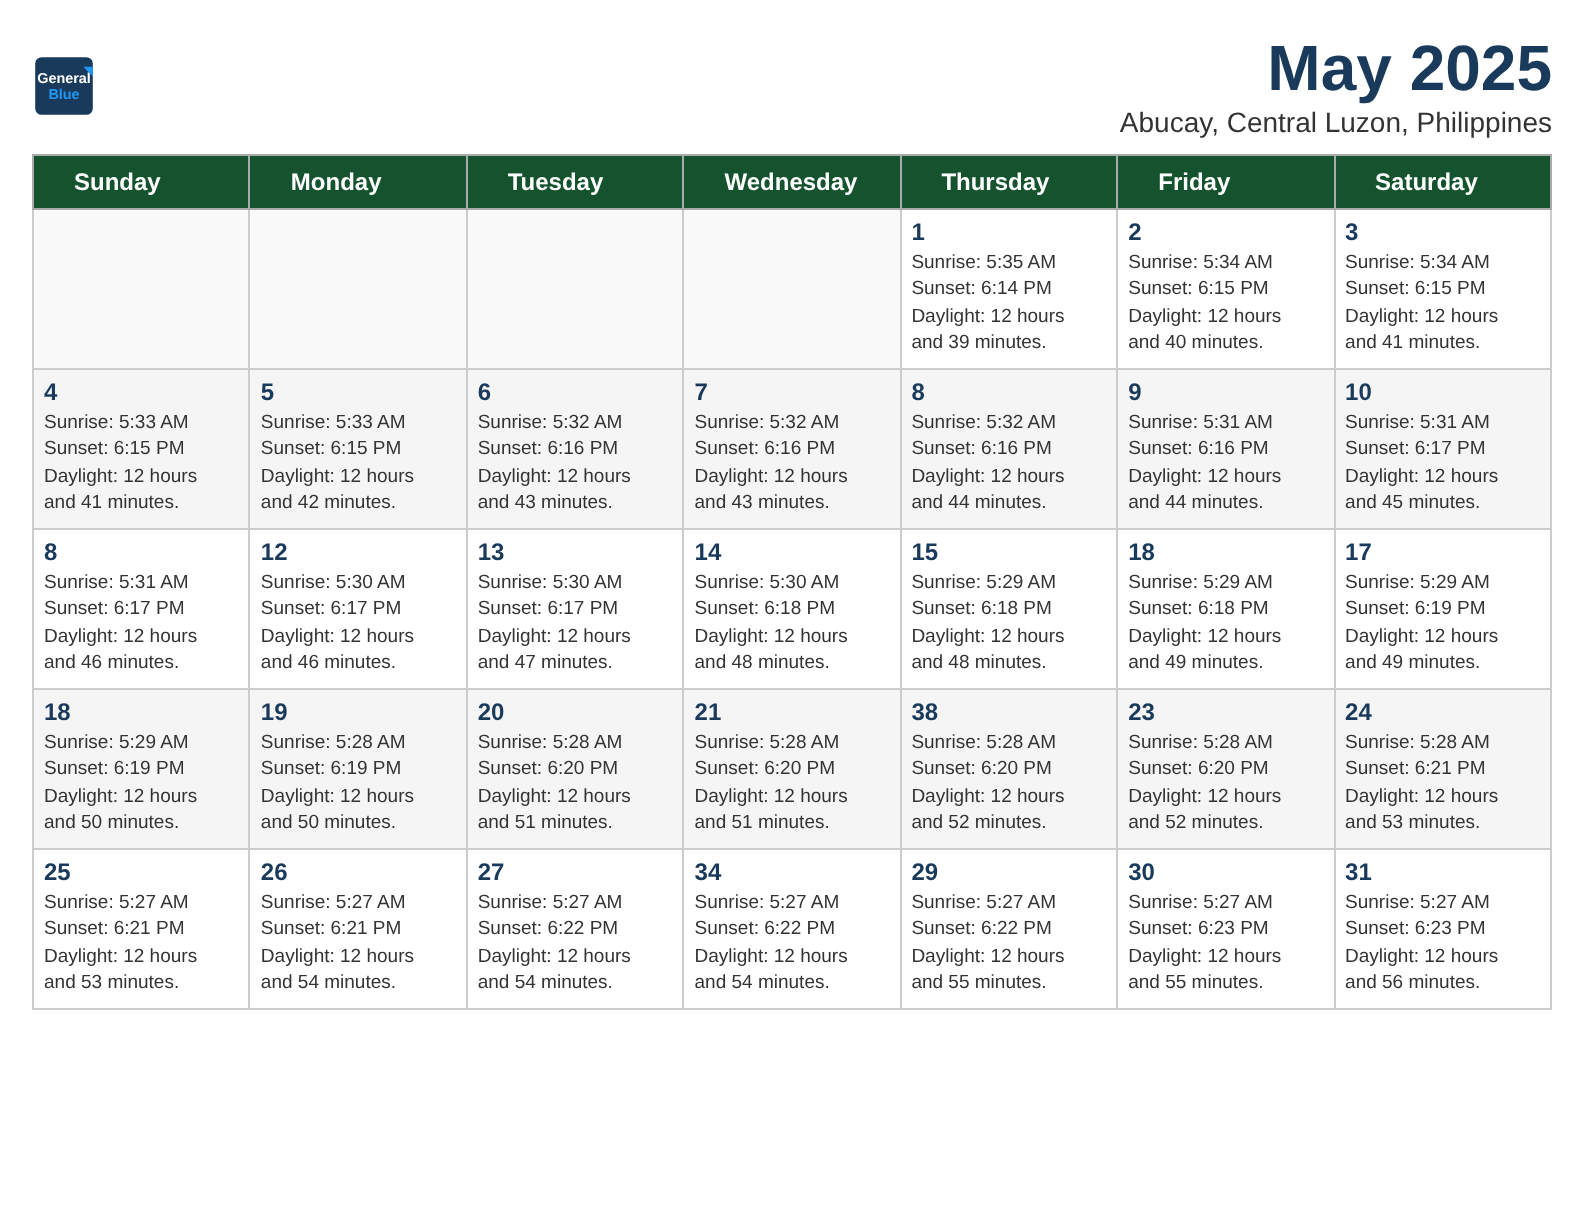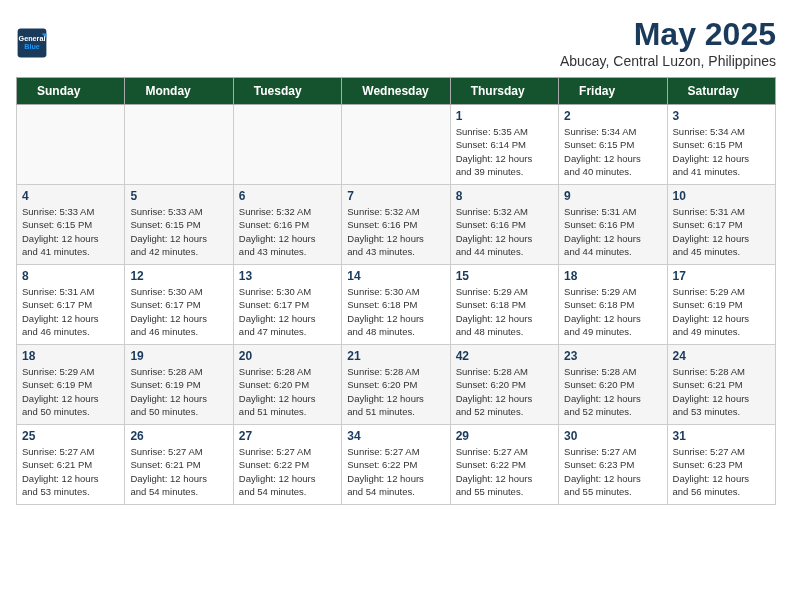--- a/index.html
+++ b/index.html
@@ -201,21 +201,21 @@
         </td>
         <td class="alt-row">
           <span class="day-num">20</span>
           <div class="day-info">Sunrise: 5:28 AM<br>Sunset: 6:20 PM<br>Daylight: 12 hours<br>and 51 minutes.</div>
         </td>
         <td class="alt-row">
           <span class="day-num">21</span>
           <div class="day-info">Sunrise: 5:28 AM<br>Sunset: 6:20 PM<br>Daylight: 12 hours<br>and 51 minutes.</div>
         </td>
         <td class="alt-row">
-          <span class="day-num">42</span>
+          <span class="day-num">38</span>
           <div class="day-info">Sunrise: 5:28 AM<br>Sunset: 6:20 PM<br>Daylight: 12 hours<br>and 52 minutes.</div>
         </td>
         <td class="alt-row">
           <span class="day-num">23</span>
           <div class="day-info">Sunrise: 5:28 AM<br>Sunset: 6:20 PM<br>Daylight: 12 hours<br>and 52 minutes.</div>
         </td>
         <td class="alt-row">
           <span class="day-num">24</span>
           <div class="day-info">Sunrise: 5:28 AM<br>Sunset: 6:21 PM<br>Daylight: 12 hours<br>and 53 minutes.</div>
         </td>

